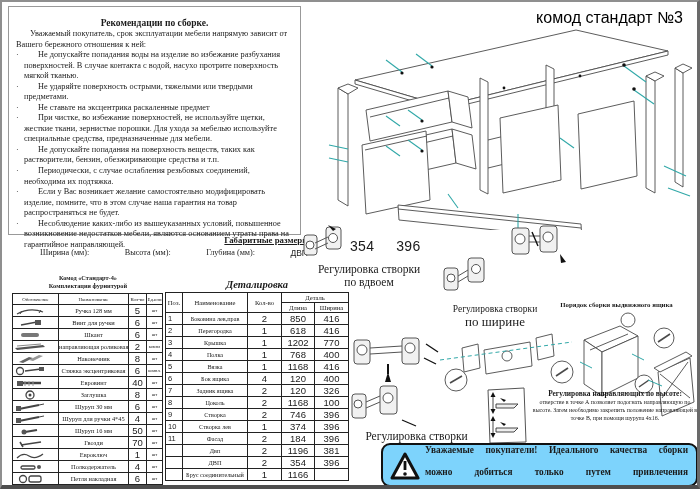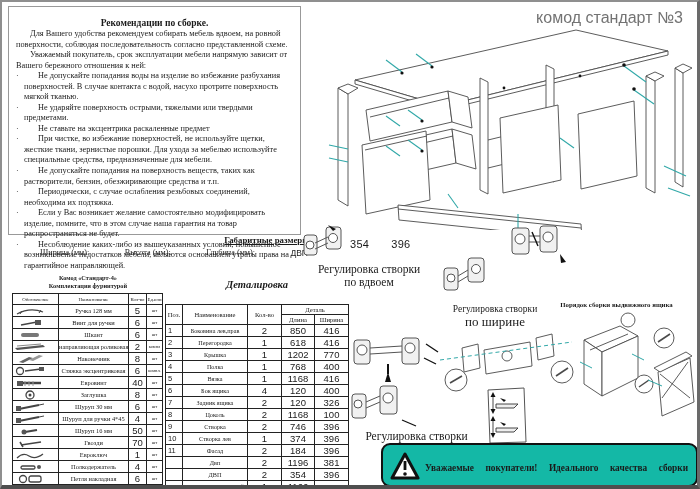--- a/index.html
+++ b/index.html
@@ -16,73 +16,72 @@
   .reco-box p.ind{ text-indent:14px; }
   .rules-title{ text-align:center; font-weight:bold; font-size:9px; }
   .rule{ position:relative; padding-left:8px; }
   .rule .dot{ position:absolute; left:0; top:0; }
   .rule .first{ text-indent:14px; display:block; }
   
   .dims{ position:absolute; left:10px; top:233px; width:300px; font-size:8.2px; }
   .dims-title{ text-align:right; font-weight:bold; text-decoration:underline; font-size:8.8px; }
   .dims-row{ display:flex; justify-content:space-between; margin-top:3px; padding:0 4px 0 28px; }
   .dvp-vals{ position:absolute; left:348px; top:236px; font-family:"Liberation Sans",sans-serif;
-    font-size:11px; letter-spacing:.3px; }
+    font-size:14px; letter-spacing:.3px; }
   .dvp-vals span{ margin-right:22px; }
   
   table{ border-collapse:collapse; }
   td,th{ border:1px solid #222; overflow:hidden; white-space:nowrap; }
   .hw-wrap{ position:absolute; left:10px; top:272px; width:152px; }
   .hw-title{ text-align:center; font-weight:bold; font-size:6.3px; line-height:1.3; }
   .hw-table{ width:150px; margin-top:3px; table-layout:fixed; }
   .hw-table th{ font-size:4.8px; font-weight:normal; height:11px; }
   .hw-table td{ height:11.2px; }
   .td-icon{ text-align:center; }
   .td-hname{ font-size:6.4px; text-align:center; }
   .td-qty{ font-family:"Liberation Sans",sans-serif; font-size:9.5px; text-align:center; }
   .td-unit{ font-size:4.4px; text-align:center; }
   .pt-wrap{ position:absolute; left:163px; top:277px; width:184px; }
   .pt-title{ text-align:center; font-style:italic; font-size:10.5px; font-weight:bold;
-    font-family:"Liberation Serif",serif; margin-bottom:14px; }
+    font-family:"Liberation Serif",serif; margin-bottom:2px; }
   .pt-table{ width:183px; table-layout:fixed; }
   .pt-table th{ font-size:6.6px; font-weight:normal; height:10px; }
   .pt-table td{ height:11.3px; }
   .td-pos{ font-family:"Liberation Sans",sans-serif; font-size:7.5px; text-align:left; padding-left:2px; }
   .td-pname{ font-size:6.2px; text-align:center; }
   .td-num{ font-family:"Liberation Sans",sans-serif; font-size:9.5px; text-align:center; }
   
   .main-title{ position:absolute; right:14px; top:7px; font-family:"Liberation Sans",sans-serif;
-    font-size:16px; color:#737373; }
+    font-size:16px; color:#000000; }
   .cap{ position:absolute; text-align:center; line-height:1.15; }
   .cap-depth{ left:298px; top:261px; width:138px; font-size:11.5px; }
   .cap-width{ left:418px; top:302px; width:150px; font-size:9.5px; }
   .cap-width .big{ font-size:13px; }
   .cap-height{ left:342px; top:428px; width:145px; font-size:11.5px; }
   .cap-drawer{ position:absolute; left:532px; top:299px; width:165px; text-align:center;
     font-weight:bold; font-size:6.8px; }
   .rails-text{ position:absolute; left:530px; top:387px; width:166px; }
   .rails-title{ font-weight:bold; font-size:7.4px; text-align:center; }
   .rails-body{ font-size:5.9px; text-align:center; line-height:1.35; margin-top:1px; }
   
   .warn{ position:absolute; left:379px; top:441px; width:317px; height:44px;
-    border:2.5px solid #111; border-radius:9px; padding:18px 8px 2px 42px; background:#14b8a6; }
+    border:2.5px solid #111; border-radius:9px; padding:0 8px 2px 42px; background:#7dd3fc; }
   .warn-tri{ position:absolute; left:7px; top:7px; }
   .warn-l1{ font-weight:bold; font-size:9.3px; text-align:justify; line-height:1.2; }
   .warn-l1:after{ content:""; display:inline-block; width:100%; }
   svg{ display:block; }
   .abs{ position:absolute; }
 </style>
 </head>
 <body>
 
 <div id="page">
 
   <div class="reco-box">
     <div class="reco-title">Рекомендации по сборке.</div>
-    <p class="ind">Для Вашего удобства рекомендуем собирать мебель вдвоем, на ровной поверхности, соблюдая последовательность согласно представленной схеме.</p>
     <p class="ind">Уважаемый покупатель, срок эксплуатации мебели напрямую зависит от Вашего бережного отношения к ней:</p>
     <div>
         <div class="rule">
           <span class="dot">·</span>
           <span class="first">Не допускайте попадания воды на изделие во избежание разбухания поверхностей. В случае контакта с водой, насухо протрите поверхность мягкой тканью.</span>
         </div>
         <div class="rule">
           <span class="dot">·</span>
           <span class="first">Не ударяйте поверхность острыми, тяжелыми или твердыми предметами.</span>
         </div>
@@ -640,20 +639,24 @@
     </g>
     <g fill="#111">
       <path d="M7 6 l2.5 5 h-5 z"></path>
         <path d="M7 28 l-2.5 -5 h5 z"></path>
       <path d="M7 30 l2.5 5 h-5 z"></path>
         <path d="M7 52 l-2.5 -5 h5 z"></path>
       <path d="M14 12 l6 2 -2 2 z"></path>
         <path d="M14 36 l6 2 -2 2 z"></path>
     </g>
   </svg>
+  <div class="rails-text">
+    <div class="rails-title">Регулировка направляющих по высоте:</div>
+    <div class="rails-body">отверстие в точке А позволяет подогнать направляющую по высоте. Затем необходимо закрепить положение направляющей в точке В, при помощи шурупа 4х16.</div>
+  </div>
 
   <div class="warn">
     <svg class="warn-tri" width="30" height="28" viewBox="0 0 30 28">
       <polygon points="15,2 28,26 2,26" fill="#fff" stroke="#111" stroke-width="3" stroke-linejoin="round"></polygon>
       <rect x="13.6" y="9" width="2.8" height="9" fill="#111"></rect>
         <circle cx="15" cy="22" r="1.8" fill="#111"></circle>
     </svg>
     <div class="warn-l1">Уважаемые покупатели! Идеального качества сборки</div>
     <div class="warn-l1">можно добиться только путем привлечения</div>
 

